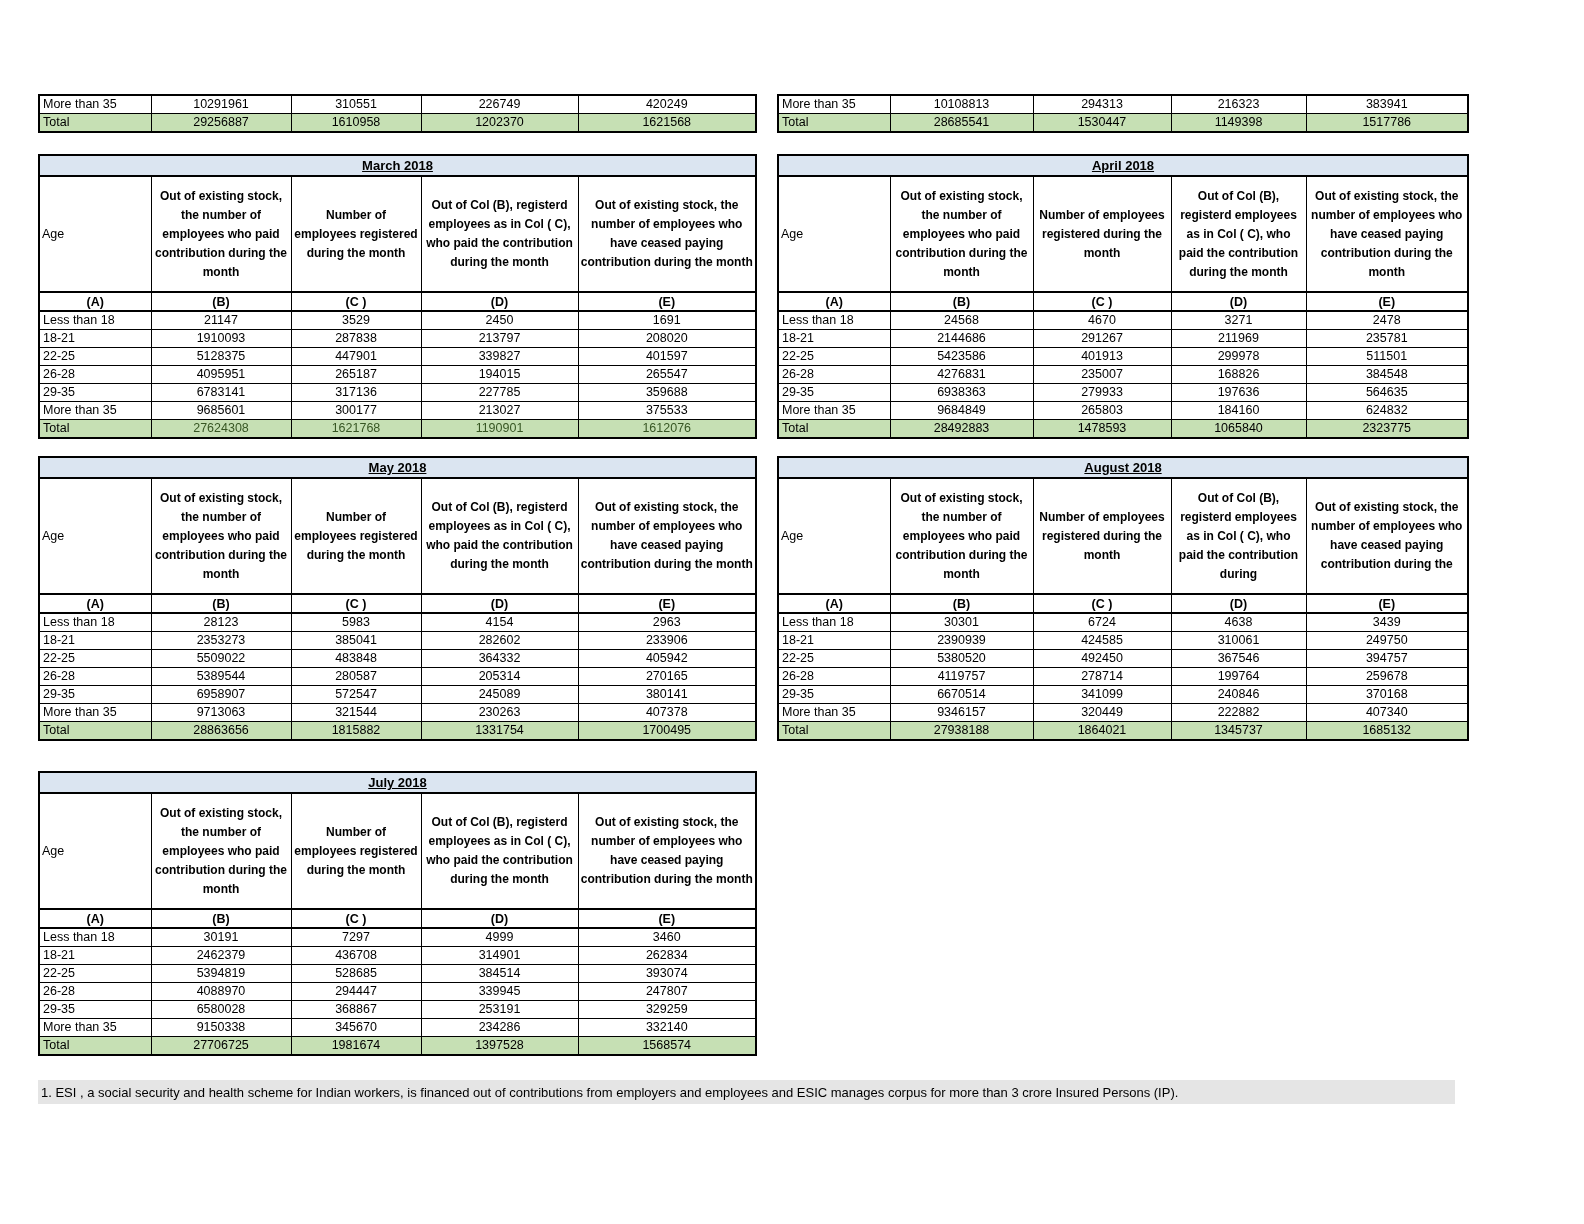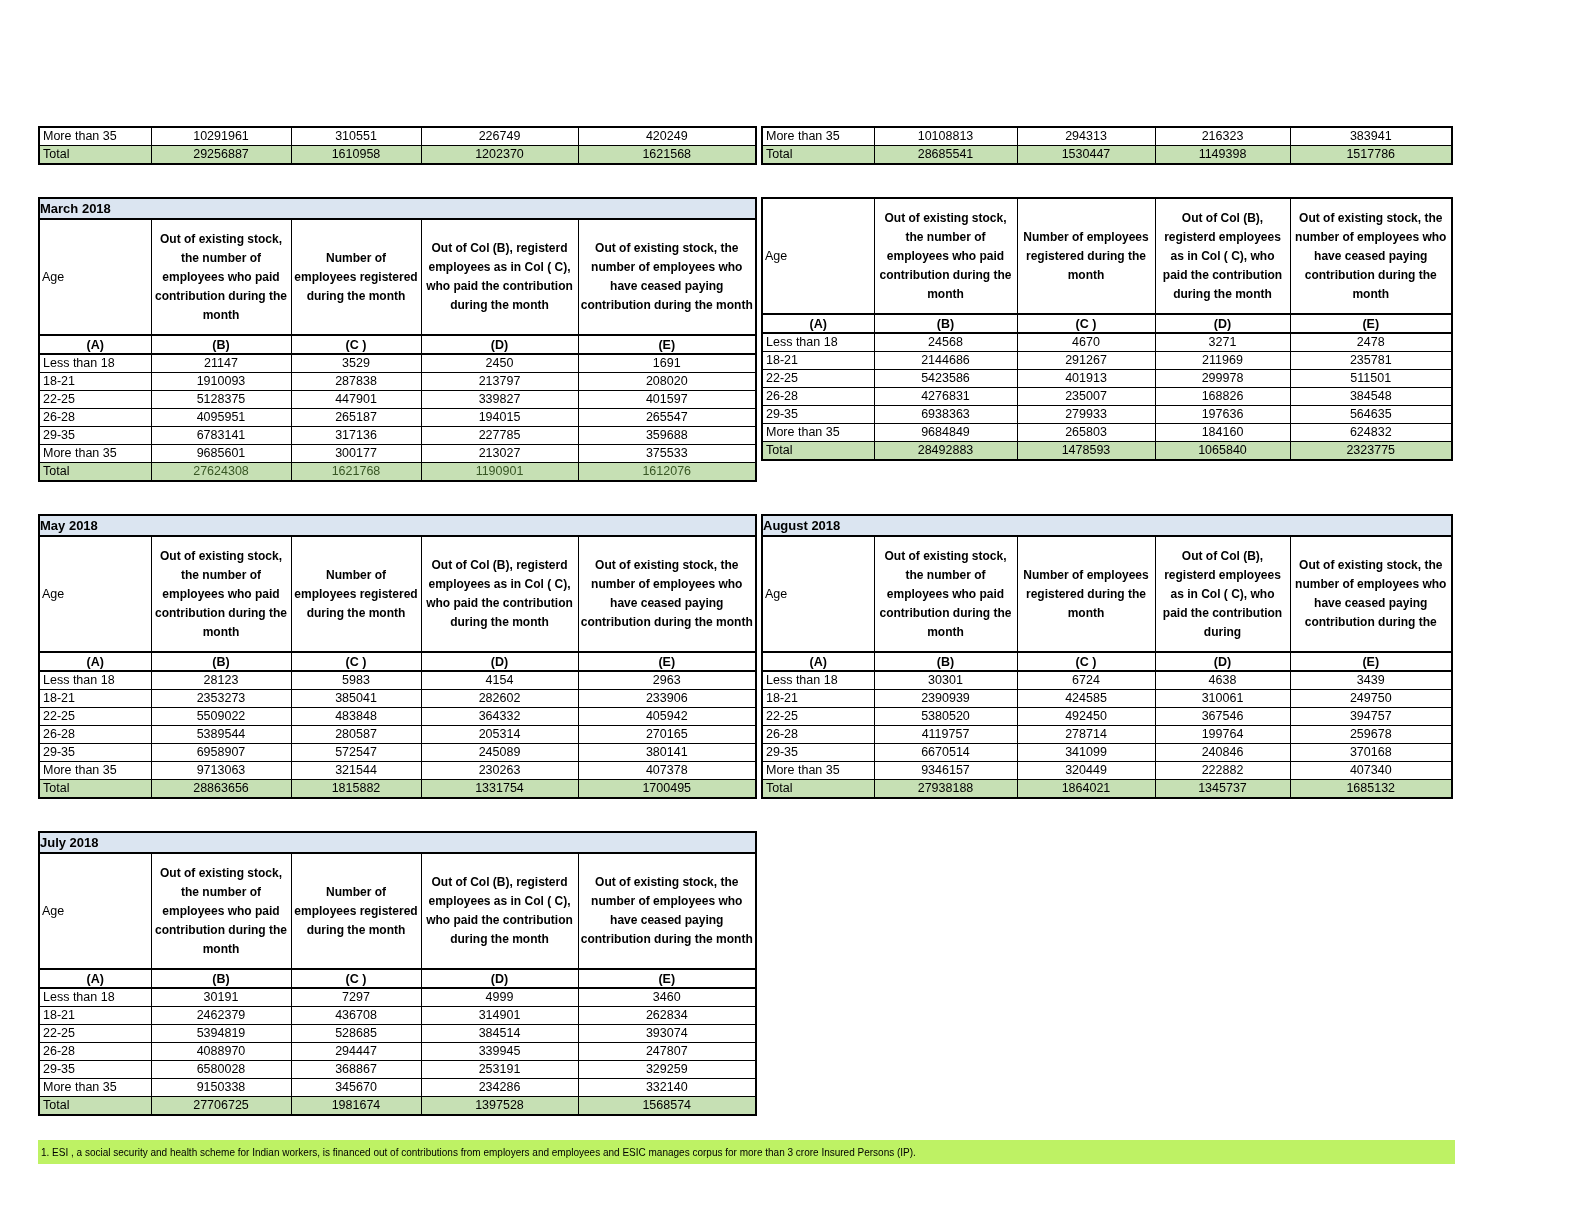--- a/index.html
+++ b/index.html
@@ -1,48 +1,48 @@
 <!DOCTYPE html>
 <html><head>
 <meta charset="utf-8">
 <style>
   html,body { margin:0; padding:0; background:#ffffff; }
   body { width:1584px; height:1224px; font-family:"Liberation Sans", sans-serif; color:#000; }
   .sheet { padding:94px 0 0 38px; }
-  .trow { display:flex; gap:4px; align-items:flex-start;margin-top:32px; }
+  .trow { display:flex; gap:20px; align-items:flex-start; }
   .gap-a { margin-bottom:21px; }
   .gap-b { margin-bottom:17px; }
   .gap-c { margin-bottom:30px; }
 
   table { border-collapse:collapse; table-layout:fixed; border:2px solid #000; }
   td, th { border:1px solid #000; overflow:hidden; font-family:"Liberation Sans", sans-serif; }
 
   
-  th.title { background:#dbe5f1; font-weight:bold; font-size:13px; height:19px; padding:0; border-bottom:2px solid #000; text-align:left; }
+  th.title { background:#dbe5f1; font-weight:bold; font-size:13px; height:19px; padding:0; border-bottom:2px solid #000; text-align:center;text-decoration:underline; }
 
   
   tr.hdr th { font-weight:bold; font-size:12px; padding:1px 2px; vertical-align:middle; border-bottom:2px solid #000; }
   .hw { height:112px; overflow:hidden; display:flex; flex-direction:column; }
   .hw span { margin:auto 0; width:100%; text-align:center; line-height:19px; }
   .hw.age span { text-align:left; font-weight:normal; font-size:12.5px; }
 
   
   tr.letters th { font-size:12.5px; font-weight:bold; height:17px; padding:0; text-align:center; border-bottom:2px solid #000; }
 
   
   tbody.data td { font-size:12.5px; height:17px; line-height:17px; padding:0 2px; text-align:center; white-space:nowrap; }
   tbody.data td.lbl { text-align:left; padding-left:3px; }
   tbody.data tr.total td { background:#c6e0b4; font-weight:normal; }
   tbody.data tr.total.green-num td:not(.lbl) { color:#375623; }
 
   
   col.la { width:112px; } col.lb { width:140px; } col.lc { width:130px; } col.ld { width:157px; } col.le { width:178px; }
   col.ra { width:112px; } col.rb { width:143px; } col.rc { width:138px; } col.rd { width:135px; } col.re { width:162px; }
 
-  .note { margin-top:24px; width:1412px; background:#bef264; font-size:10px; line-height:15px; padding:5px 2px 4px 3px; }
+  .note { margin-top:24px; width:1412px; background:#e5e5e5; font-size:13px; line-height:15px; padding:5px 2px 4px 3px; }
 </style>
 </head>
 <body>
 
 <div class="sheet">
 
   <div class="trow gap-a">
     <table>
       <colgroup>
           <col class="la">
@@ -198,20 +198,23 @@
 
     <table>
       <colgroup>
           <col class="ra">
           <col class="rb">
           <col class="rc">
           <col class="rd">
           <col class="re">
         </colgroup>
       <thead>
+        <tr>
+            <th class="title" colspan="5">April 2018</th>
+          </tr>
         <tr class="hdr">
           <th>
               <div class="hw age">
                 <span>Age</span>
               </div>
             </th>
           <th>
               <div class="hw">
                 <span>Out of existing stock, the number of employees who paid contribution during the month</span>
               </div>

